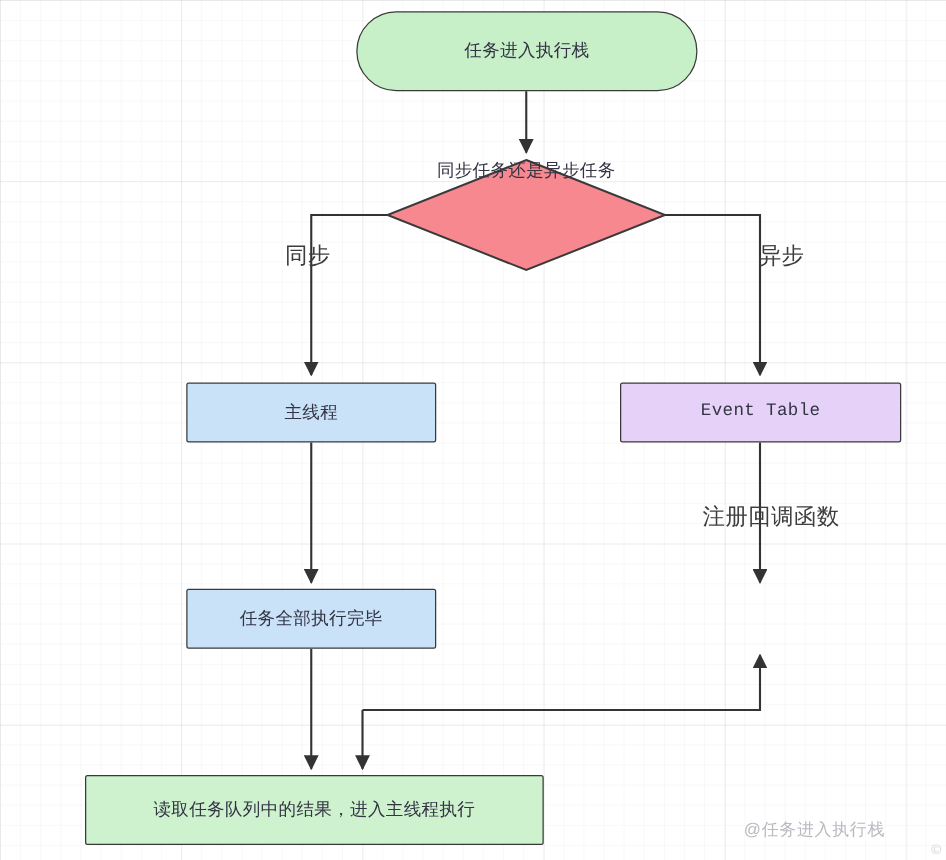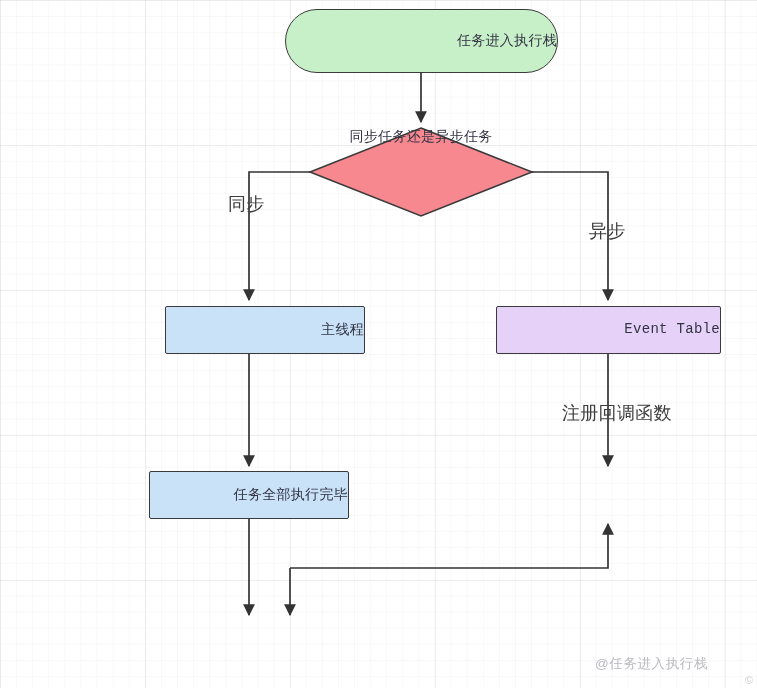--- a/index.html
+++ b/index.html
@@ -28,21 +28,21 @@
     top: 0;
     width: 757px;
     height: 688px;
     pointer-events: none;
   }
   .node {
     position: absolute;
     box-sizing: border-box;
     display: flex;
     align-items: center;
-    justify-content: flex-end;
+    justify-content: center;
     text-align: center;
     color: #333344;
     font-size: 14px;
     line-height: 1.25;
     letter-spacing: 0.3px;
   }
   .n-stadium {
     background: #c8f0c8;
     border: 1.6px solid #3a3a3a;
     border-radius: 34px;
@@ -129,36 +129,39 @@
   </svg>
 
   <div class="node n-stadium" style="left:285px; top:9px; width:273px; height:64px;">
     <span>任务进入执行栈</span>
   </div>
 
   <div class="n-diamond-wrap" style="left:310px; top:128px; width:222px; height:88px;">
     <span class="n-diamond-label">同步任务还是异步任务</span>
   </div>
 
-  <div class="node n-rect-blue" style="left:149px; top:306px; width:200px; height:48px;margin-left:16px;">
+  <div class="node n-rect-blue" style="left:149px; top:306px; width:200px; height:48px;">
     <span>主线程</span>
   </div>
 
   <div class="node n-rect-purple" style="left:496px; top:306px; width:225px; height:48px;font-family:Liberation Mono, monospace;">
     <span>Event Table</span>
   </div>
 
   <div class="node n-rect-blue" style="left:149px; top:471px; width:200px; height:48px;">
     <span>任务全部执行完毕</span>
   </div>
 
 
+  <div class="node n-rect-green" style="left:68px; top:620px; width:367px; height:56px;">
+    <span>读取任务队列中的结果，进入主线程执行</span>
+  </div>
 
   <div class="edge-label" style="left:228px; top:192px;">同步</div>
 
-  <div class="edge-label" style="left:589px; top:192px;margin-top:27px;">异步</div>
+  <div class="edge-label" style="left:607px; top:192px;">异步</div>
 
   <div class="edge-label" style="left:562px; top:401px;">注册回调函数</div>
 
   <div class="watermark" style="left:595px; top:655px;">@任务进入执行栈</div>
   <div class="wm-dot" style="left:745px; top:674px;">©</div>
 
 </div>
 
 </body></html>

